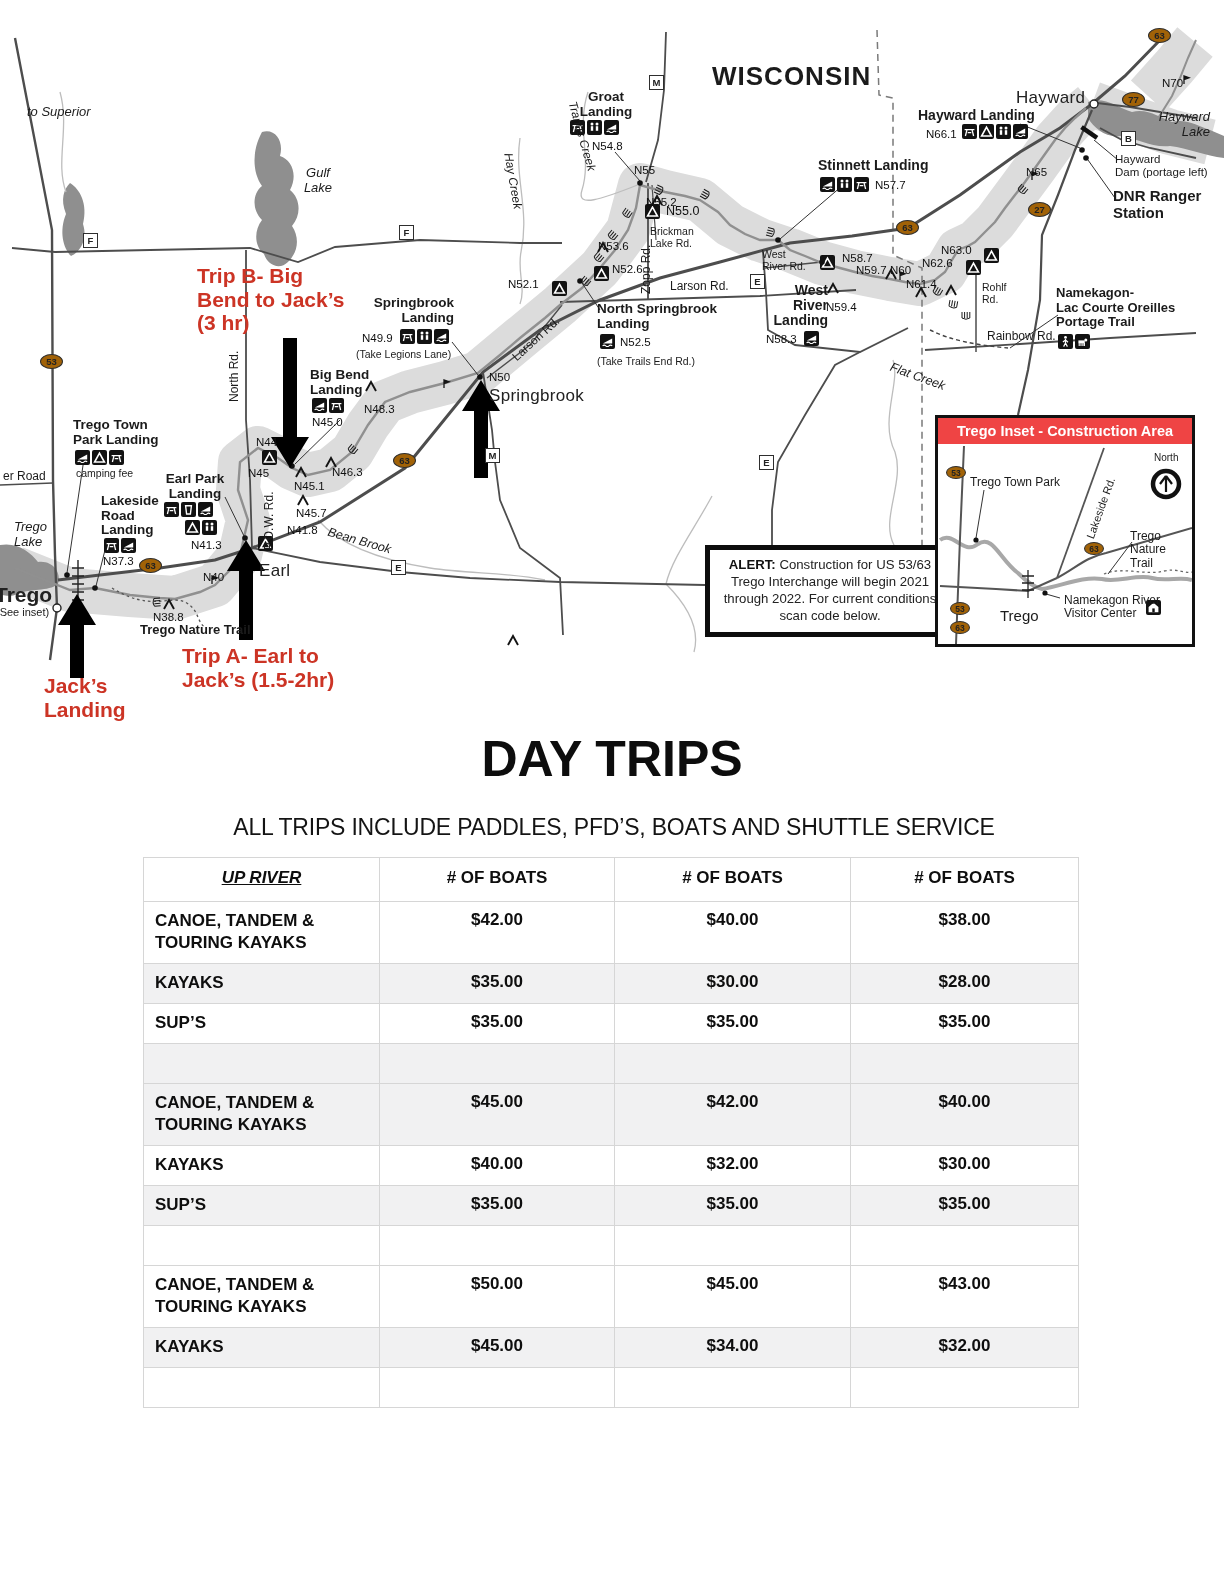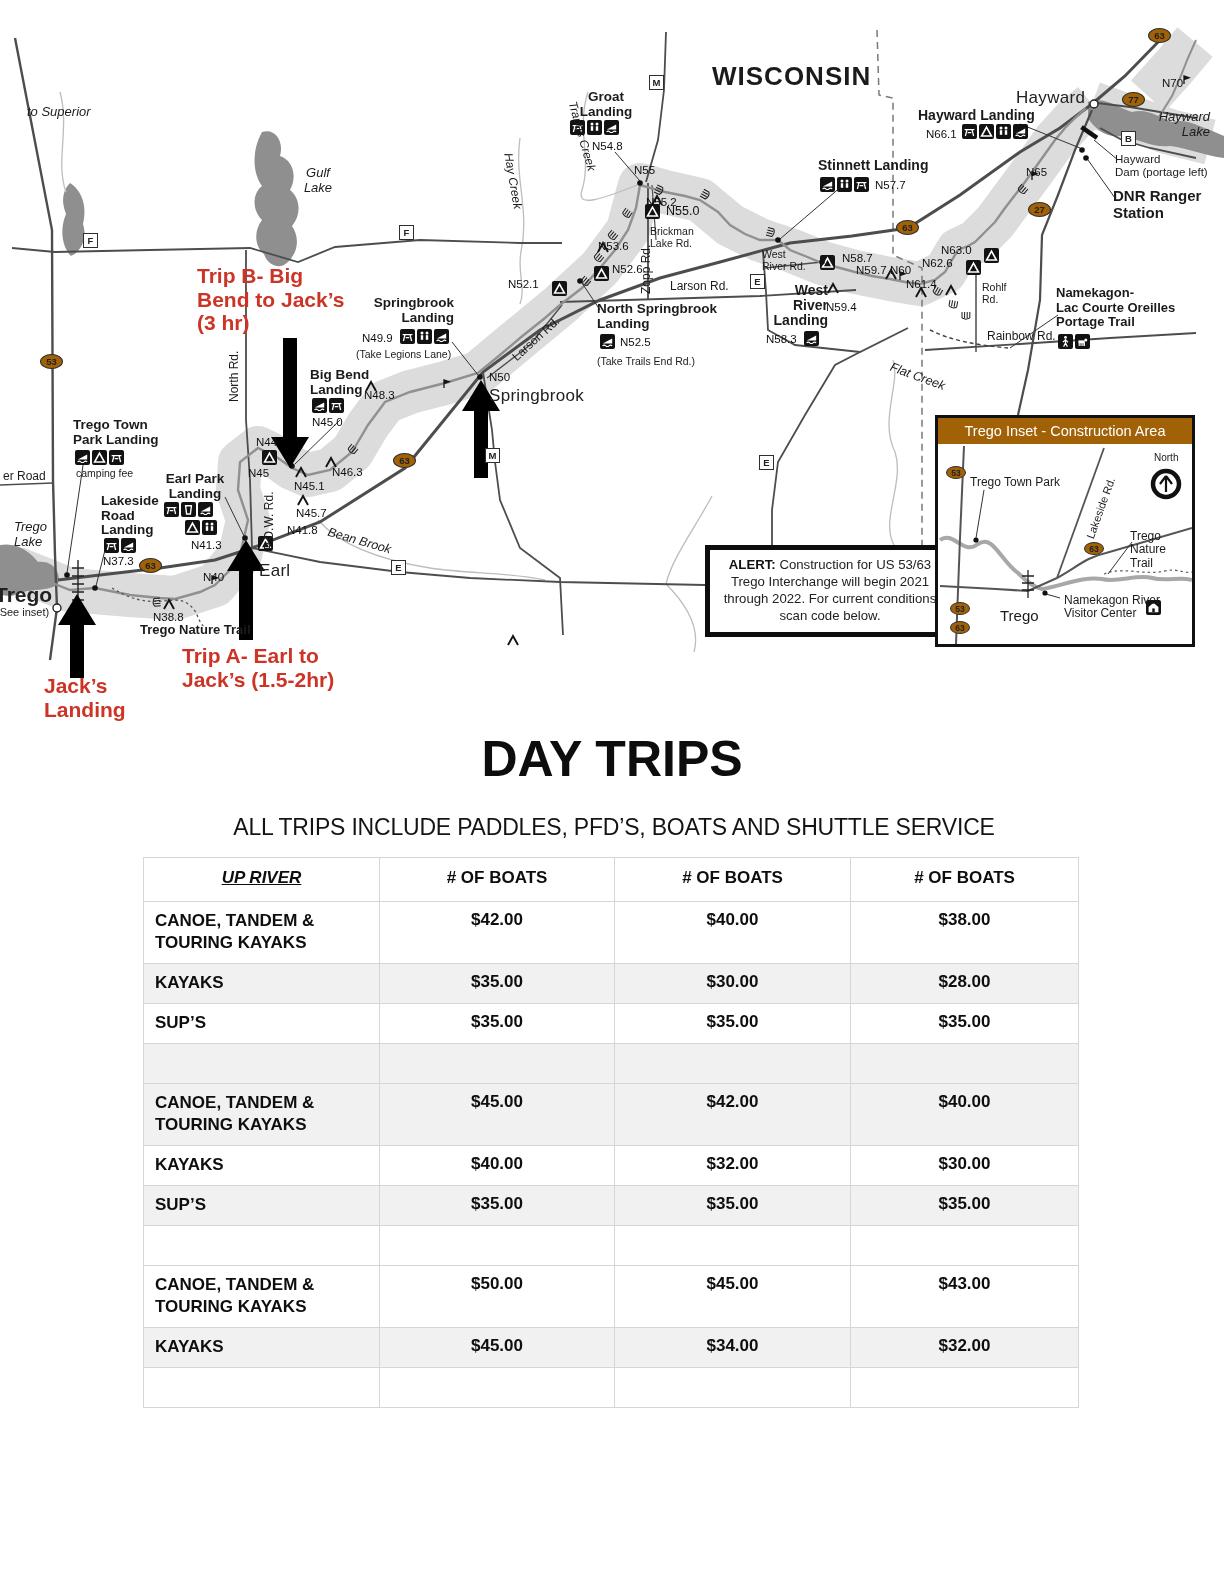--- a/index.html
+++ b/index.html
@@ -20,22 +20,22 @@
   .sh{position:absolute;width:23px;height:15px;background:#a16207;border:1.6px solid #2e2e2e;
       border-radius:50%/50%;font-size:9.5px;font-weight:bold;display:flex;align-items:center;
       justify-content:center;color:#222;box-sizing:border-box;}
   .cb{position:absolute;width:15px;height:15px;background:#fff;border:1.4px solid #2e2e2e;
       font-size:9.5px;font-weight:bold;display:flex;align-items:center;justify-content:center;
       color:#222;box-sizing:border-box;}
   .irow{position:absolute;display:flex;gap:2px;}
   .irow svg{display:block;}
   .inset{position:absolute;left:935px;top:415px;width:260px;height:232px;background:#fff;
          border:3px solid #111;box-sizing:border-box;overflow:hidden;}
-  .inset-title{position:absolute;left:0;top:0;width:100%;height:26px;background:#a16207;color:#fff;
-         font-weight:normal;font-size:14.5px;display:flex;align-items:center;justify-content:center;}
+  .inset-title{position:absolute;left:0;top:0;width:100%;height:26px;background:#ef4444;color:#fff;
+         font-weight:bold;font-size:14.5px;display:flex;align-items:center;justify-content:center;}
   .inset .ml{font-size:12px}
   .sh-s{width:20px;height:13px;font-size:8.5px;}
   .alert{position:absolute;left:705px;top:545px;width:224px;border:5px solid #0d0d0d;background:#fff;
          padding:7px 8px;font-size:13.2px;line-height:1.28;text-align:center;color:#222;box-sizing:content-box;}
   .alert b{color:#111}
   .title{margin:0;text-align:center;font-size:50px;font-weight:bold;letter-spacing:0px;color:#0d0d0d;}
   .subtitle{margin:26px 0 0 4px;text-align:center;font-size:23px;color:#141414;letter-spacing:-0.2px;}
   table.trips{border-collapse:collapse;margin:16px 0 0 143px;width:935px;table-layout:fixed;}
   table.trips td,table.trips th{border:1px solid #d6d6d6;font-weight:bold;font-size:17px;
       vertical-align:top;padding:8px 6px 4px 6px;box-sizing:border-box;color:#0e0e0e;}
@@ -402,21 +402,21 @@
 Landing</div>
   <div class="irow" style="left:312px;top:398px">
     <svg width="15" height="15">
         <use href="#sym-launch"></use>
       </svg>
     <svg width="15" height="15">
         <use href="#sym-picnic"></use>
       </svg>
   </div>
   <div class="ml mile" style="left:312px;top:416px">N45.0</div>
-  <div class="ml mile" style="left:364px;top:389px">N48.3</div>
+  <div class="ml mile" style="left:364px;top:403px">N48.3</div>
   <div class="ml mile" style="left:332px;top:466px">N46.3</div>
   <div class="ml mile" style="left:256px;top:436px">N44</div>
   <div class="ml mile" style="left:248px;top:467px">N45</div>
   <div class="ml mile" style="left:294px;top:480px">N45.1</div>
   <div class="ml mile" style="left:296px;top:507px">N45.7</div>
   <div class="ml mile" style="left:287px;top:524px">N41.8</div>
   <div class="ml rot" style="left:228px;top:402px;font-size:12px;transform:rotate(-90deg)">North Rd.</div>
   <div class="ml rot" style="left:263px;top:550px;font-size:12px;transform:rotate(-90deg)">P.O.W. Rd.</div>
 
   <div class="ml landing c" style="left:163px;top:472px;width:64px">Earl Park

